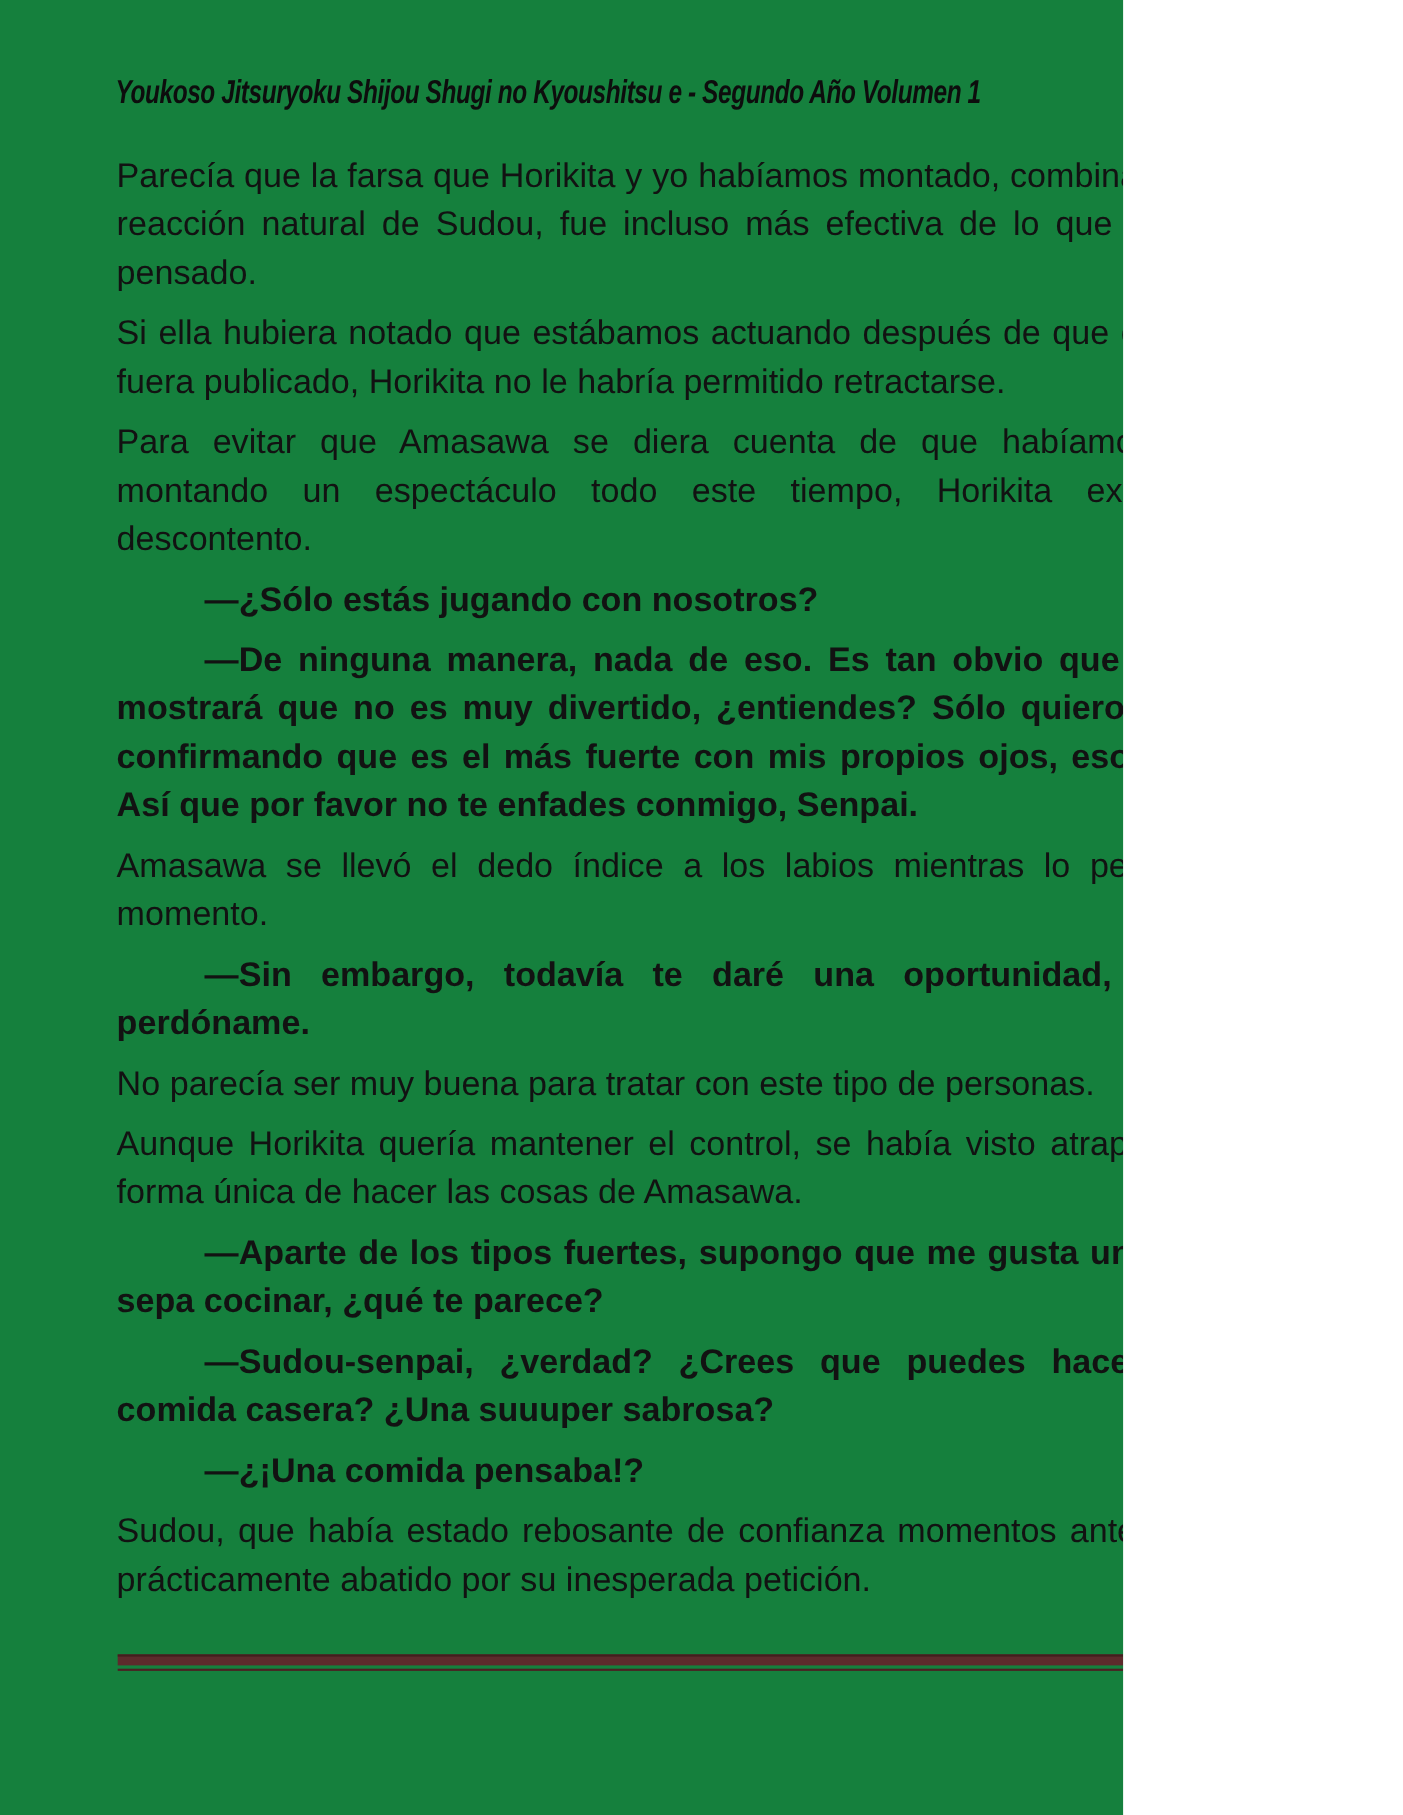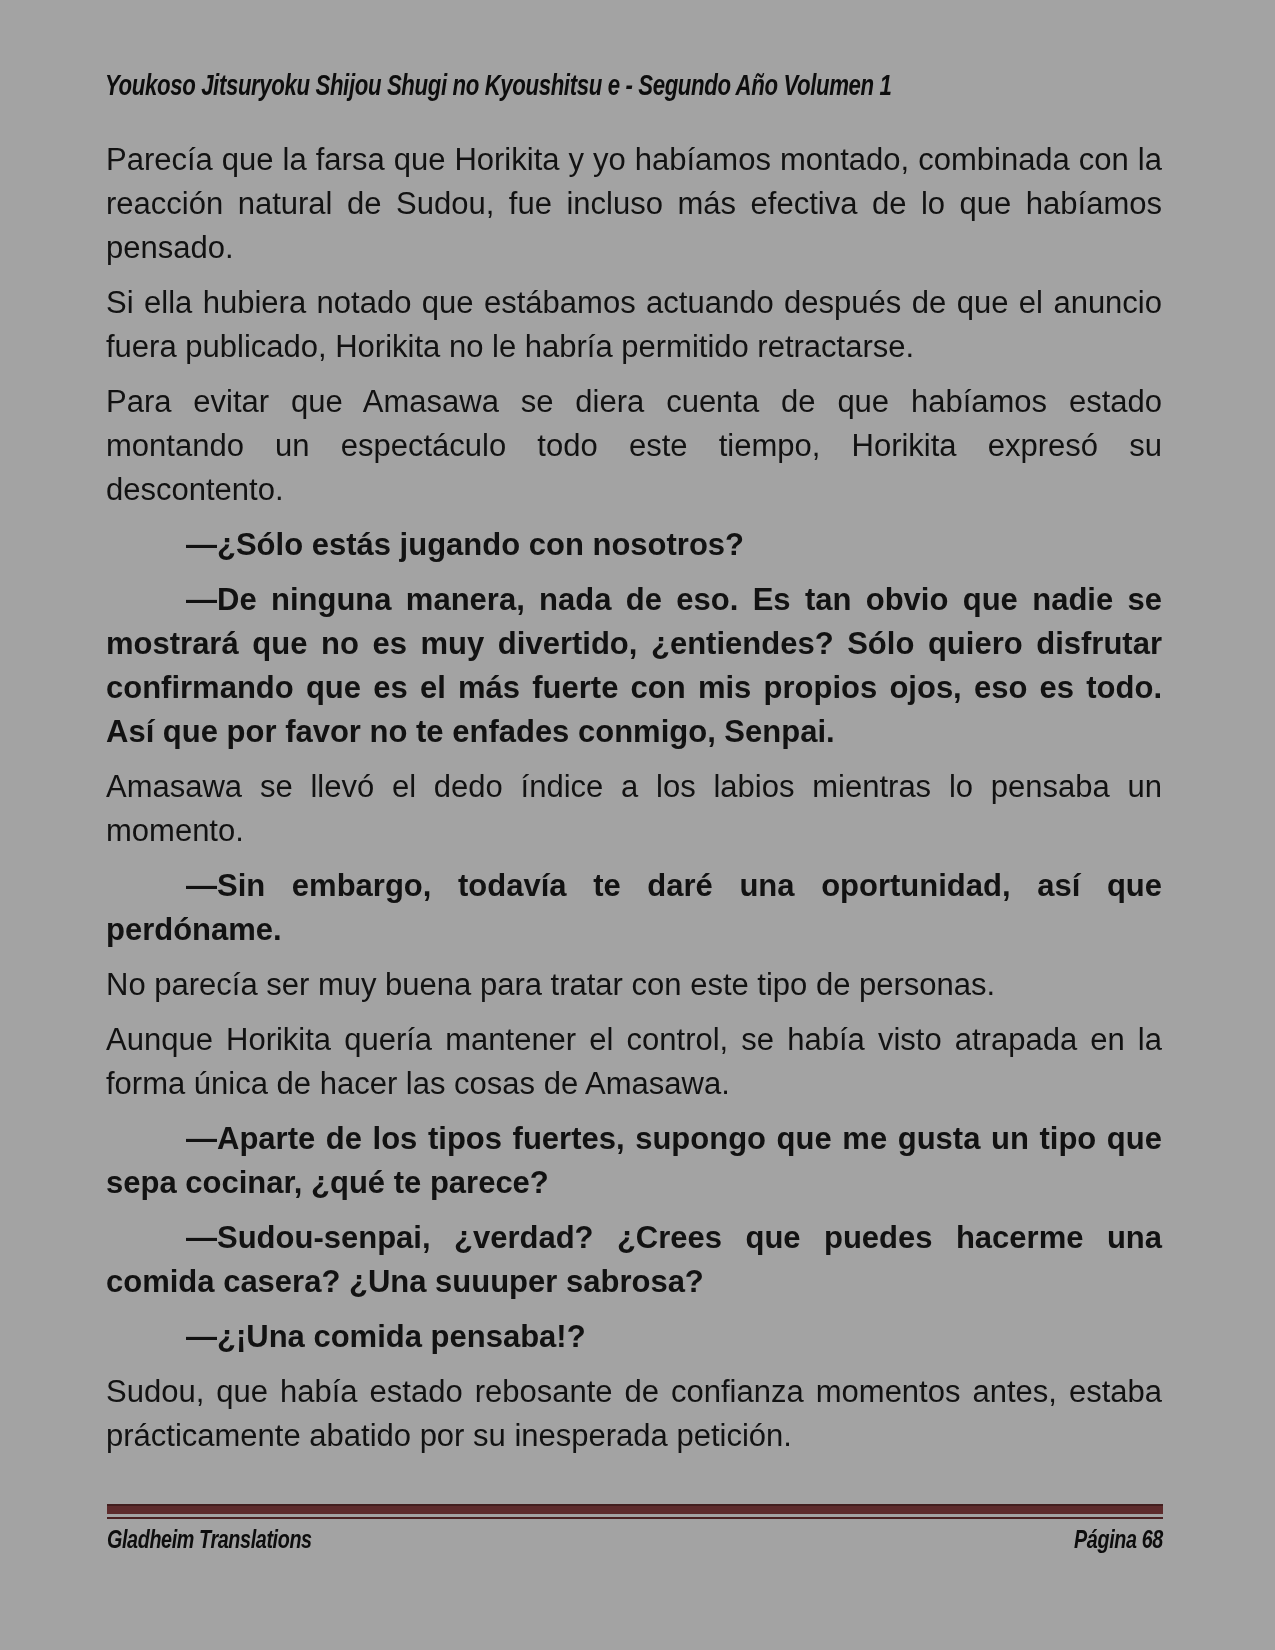--- a/index.html
+++ b/index.html
@@ -3,23 +3,23 @@
 <meta charset="utf-8">
 <title>Document Page</title>
 <style>
   html, body {
     margin: 0;
     padding: 0;
     background: #ffffff;
   }
   .page {
     position: relative;
-    width: 1275px;
+    width: 1021px;
     height: 1650px;
-    background: #a3a3a3;
+    background: #15803d;
     font-family: "Liberation Sans", sans-serif;
     color: #141414;
     overflow: hidden;
   }
 
   
   .page-header {
     position: absolute;
     left: 105px;
     top: 68px;
@@ -122,18 +122,14 @@
       <p class="para dialogue">—¿¡Una comida pensaba!?</p>
       <p class="para">Sudou, que había estado rebosante de confianza momentos antes, estaba prácticamente abatido por su inesperada petición.</p>
     </div>
 
   <div class="footer-rule">
     <div class="rule-thick"></div>
     <div class="rule-gap"></div>
     <div class="rule-thin"></div>
   </div>
 
-  <div class="page-footer">
-    <span class="footer-text footer-left">Gladheim Translations</span>
-    <span class="footer-text footer-right">Página 68</span>
-  </div>
 
 </div>
 
 </body></html>

